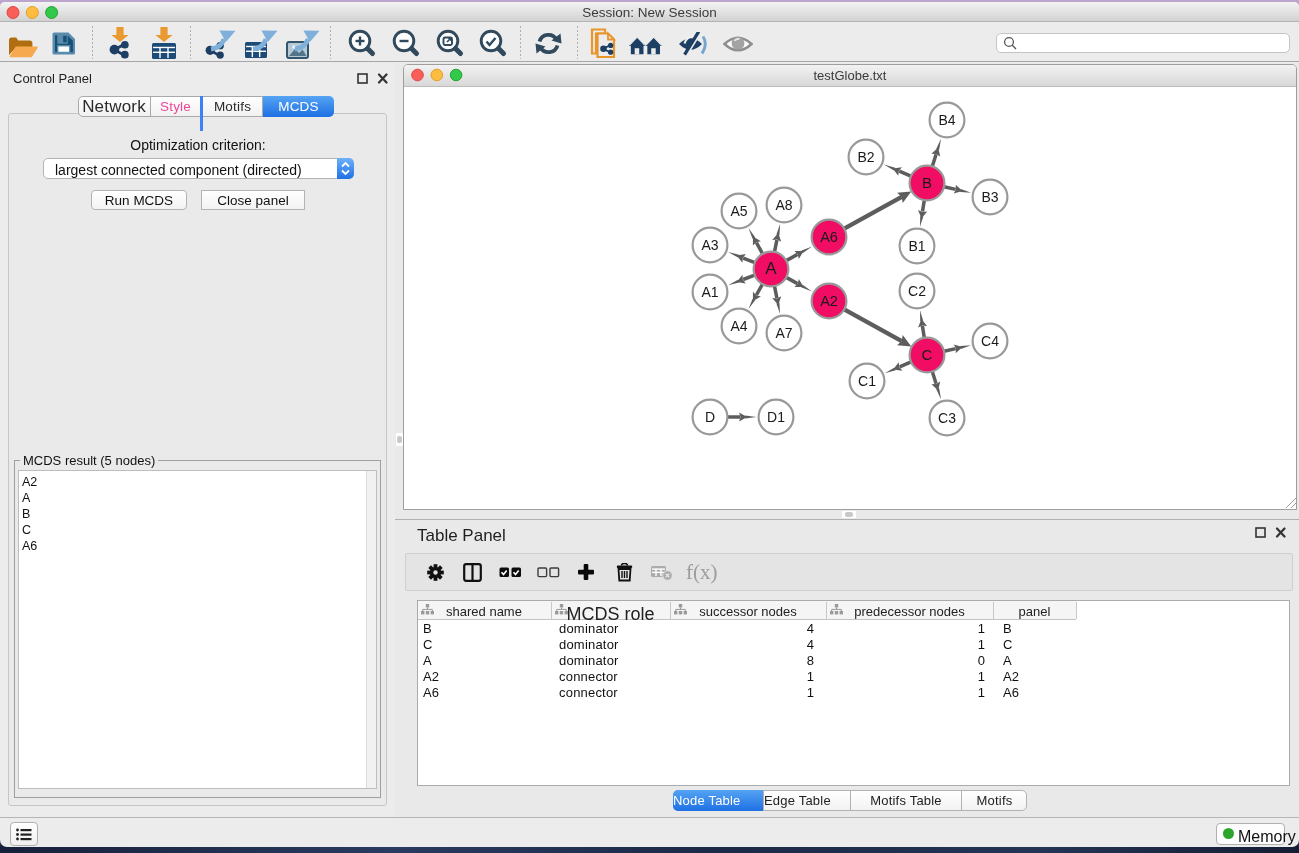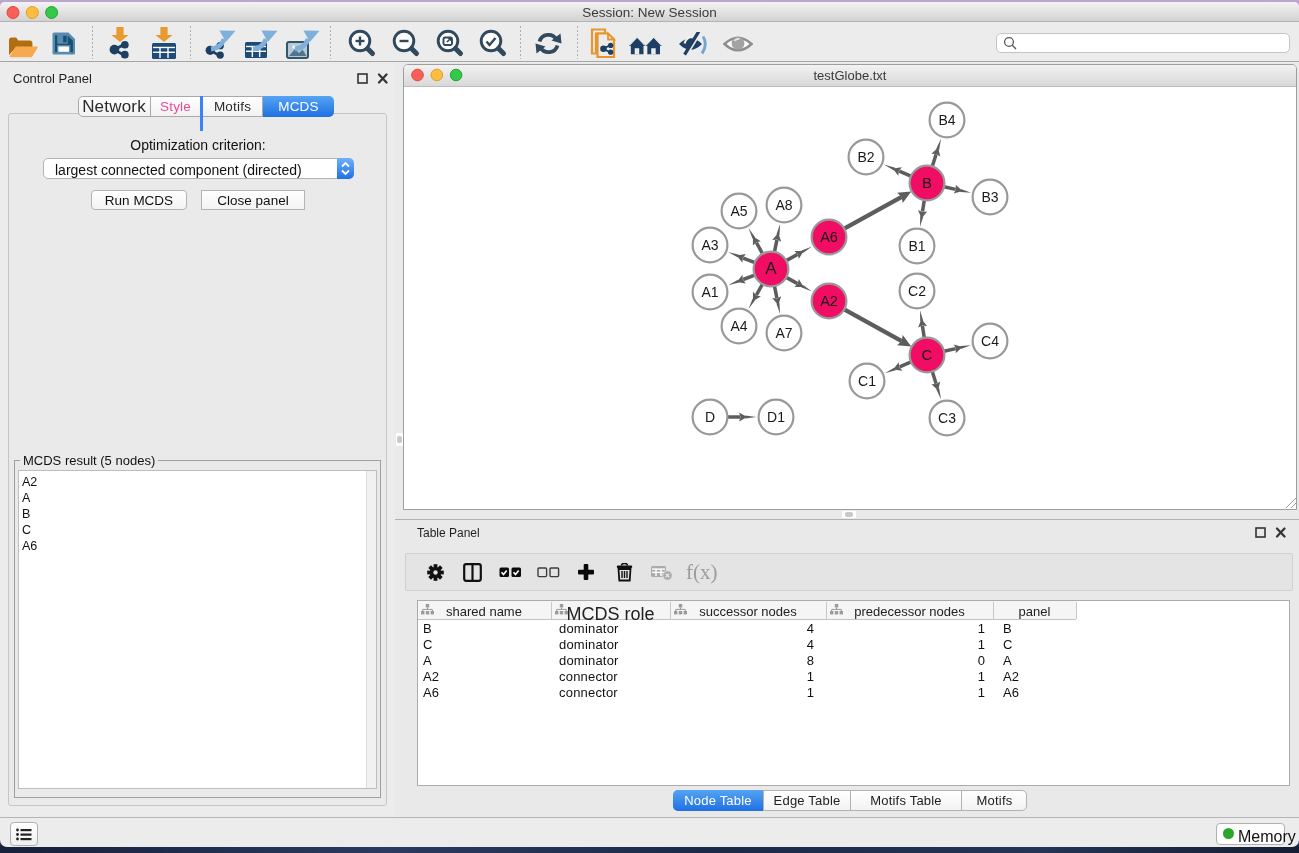--- a/index.html
+++ b/index.html
@@ -290,21 +290,21 @@
 <svg style="position:absolute;left:1284px;top:496px" width="13" height="13" viewBox="0 0 13 13">
     <path d="M12 2 L2 12 M12 7 L7 12" stroke="#9e9e9e" stroke-width="1"></path>
   </svg>
 <div style="position:absolute;left:396px;top:433px;width:7px;height:13px;background:#fff">
     <div style="position:absolute;left:1px;top:3px;width:5px;height:7px;background:#c9c9c9;border-radius:2px"></div>
   </div>
 <div style="position:absolute;left:842px;top:511px;width:14px;height:7px;background:#fff">
     <div style="position:absolute;left:3px;top:1px;width:8px;height:5px;background:#c9c9c9;border-radius:2px"></div>
   </div>
 <div style="position:absolute;left:395px;top:519px;width:904px;height:1px;background:#b0b0b0"></div>
-<div style="position:absolute;left:417px;top:526px;font-size:12px;color:#1f1f1f">Table Panel</div>
+<div style="position:absolute;left:417px;top:526px;font-size:17px;color:#1f1f1f">Table Panel</div>
 <svg style="position:absolute;left:1255px;top:527px" width="32" height="12" viewBox="0 0 32 12">
     <rect x="1" y="1" width="9" height="9" fill="none" stroke="#333" stroke-width="1.6"></rect>
     <path d="M22 1.5 L29.5 9.5 M29.5 1.5 L22 9.5" stroke="#333" stroke-width="2.2" stroke-linecap="round"></path>
   </svg>
 <div style="position:absolute;left:405px;top:553px;width:888px;height:38px;background:#e4e4e4;border:1px solid #d0d0d0;border-radius:2px"></div>
 <svg style="position:absolute;left:426.5px;top:563.5px" width="17" height="17" viewBox="0 0 17 17">
     <g transform="translate(8.5,8.5)">
       <rect x="-1.9" y="-8.3" width="3.8" height="5" fill="#111" transform="rotate(0 0 0)"></rect>
       <rect x="-1.9" y="-8.3" width="3.8" height="5" fill="#111" transform="rotate(45 0 0)"></rect>
       <rect x="-1.9" y="-8.3" width="3.8" height="5" fill="#111" transform="rotate(90 0 0)"></rect>
@@ -410,22 +410,22 @@
 <div style="position:absolute;left:559px;top:669px;font-size:13px;letter-spacing:0.2px;color:#111">connector</div>
 <div style="position:absolute;left:670px;top:669px;width:144px;text-align:right;font-size:13px;color:#111">1</div>
 <div style="position:absolute;left:826px;top:669px;width:159px;text-align:right;font-size:13px;color:#111">1</div>
 <div style="position:absolute;left:1003px;top:669px;font-size:13px;letter-spacing:0.2px;color:#111">A2</div>
 <div style="position:absolute;left:423px;top:685px;font-size:13px;letter-spacing:0.2px;color:#111">A6</div>
 <div style="position:absolute;left:559px;top:685px;font-size:13px;letter-spacing:0.2px;color:#111">connector</div>
 <div style="position:absolute;left:670px;top:685px;width:144px;text-align:right;font-size:13px;color:#111">1</div>
 <div style="position:absolute;left:826px;top:685px;width:159px;text-align:right;font-size:13px;color:#111">1</div>
 <div style="position:absolute;left:1003px;top:685px;font-size:13px;letter-spacing:0.2px;color:#111">A6</div>
 <div style="position:absolute;left:673px;top:790px;width:354px;height:21px;background:linear-gradient(#ffffff,#f2f2f2);border:1px solid #b2b2b2;border-radius:5px"></div>
-<div style="position:absolute;left:673px;top:790px;width:91px;height:21px;border-right:1px solid #b2b2b2;border-radius:5px 0 0 5px;background:linear-gradient(#55a3f3,#1e70e4);color:#fff;font-size:13px;letter-spacing:0.2px;line-height:21px;text-align:center">Node Table</div>
-<div style="position:absolute;left:764px;top:790px;width:87px;height:21px;border-right:1px solid #b2b2b2;background:transparent;color:#222;font-size:13px;letter-spacing:0.2px;line-height:21px;text-align:center">Edge Table</div>
+<div style="position:absolute;left:673px;top:790px;width:91px;height:21px;border-right:1px solid #b2b2b2;border-radius:5px 0 0 5px;background:linear-gradient(#55a3f3,#1e70e4);color:#fff;font-size:13px;letter-spacing:0.2px;line-height:21px;">Node Table</div>
+<div style="position:absolute;left:764px;top:790px;width:87px;height:21px;border-right:1px solid #b2b2b2;background:transparent;color:#222;font-size:13px;letter-spacing:0.2px;line-height:21px;">Edge Table</div>
 <div style="position:absolute;left:851px;top:790px;width:111px;height:21px;border-right:1px solid #b2b2b2;background:transparent;color:#222;font-size:13px;letter-spacing:0.2px;line-height:21px;text-align:center">Motifs Table</div>
 <div style="position:absolute;left:962px;top:790px;width:65px;height:21px;background:transparent;color:#222;font-size:13px;letter-spacing:0.2px;line-height:21px;text-align:center">Motifs</div>
 <div style="position:absolute;left:0;top:817px;width:1299px;height:1px;background:#b6b6b6"></div>
 <div style="position:absolute;left:10px;top:822px;width:28px;height:24px;background:linear-gradient(#fff,#f0f0f0);border:1px solid #b0b0b0;border-radius:4px"></div>
 <svg style="position:absolute;left:16px;top:828px" width="16" height="13" viewBox="0 0 16 13">
     <g fill="#222">
       <circle cx="1.5" cy="2" r="1.4"></circle>
       <circle cx="1.5" cy="6.5" r="1.4"></circle>
       <circle cx="1.5" cy="11" r="1.4"></circle>
       <rect x="4.5" y="1" width="11" height="2.2"></rect>

